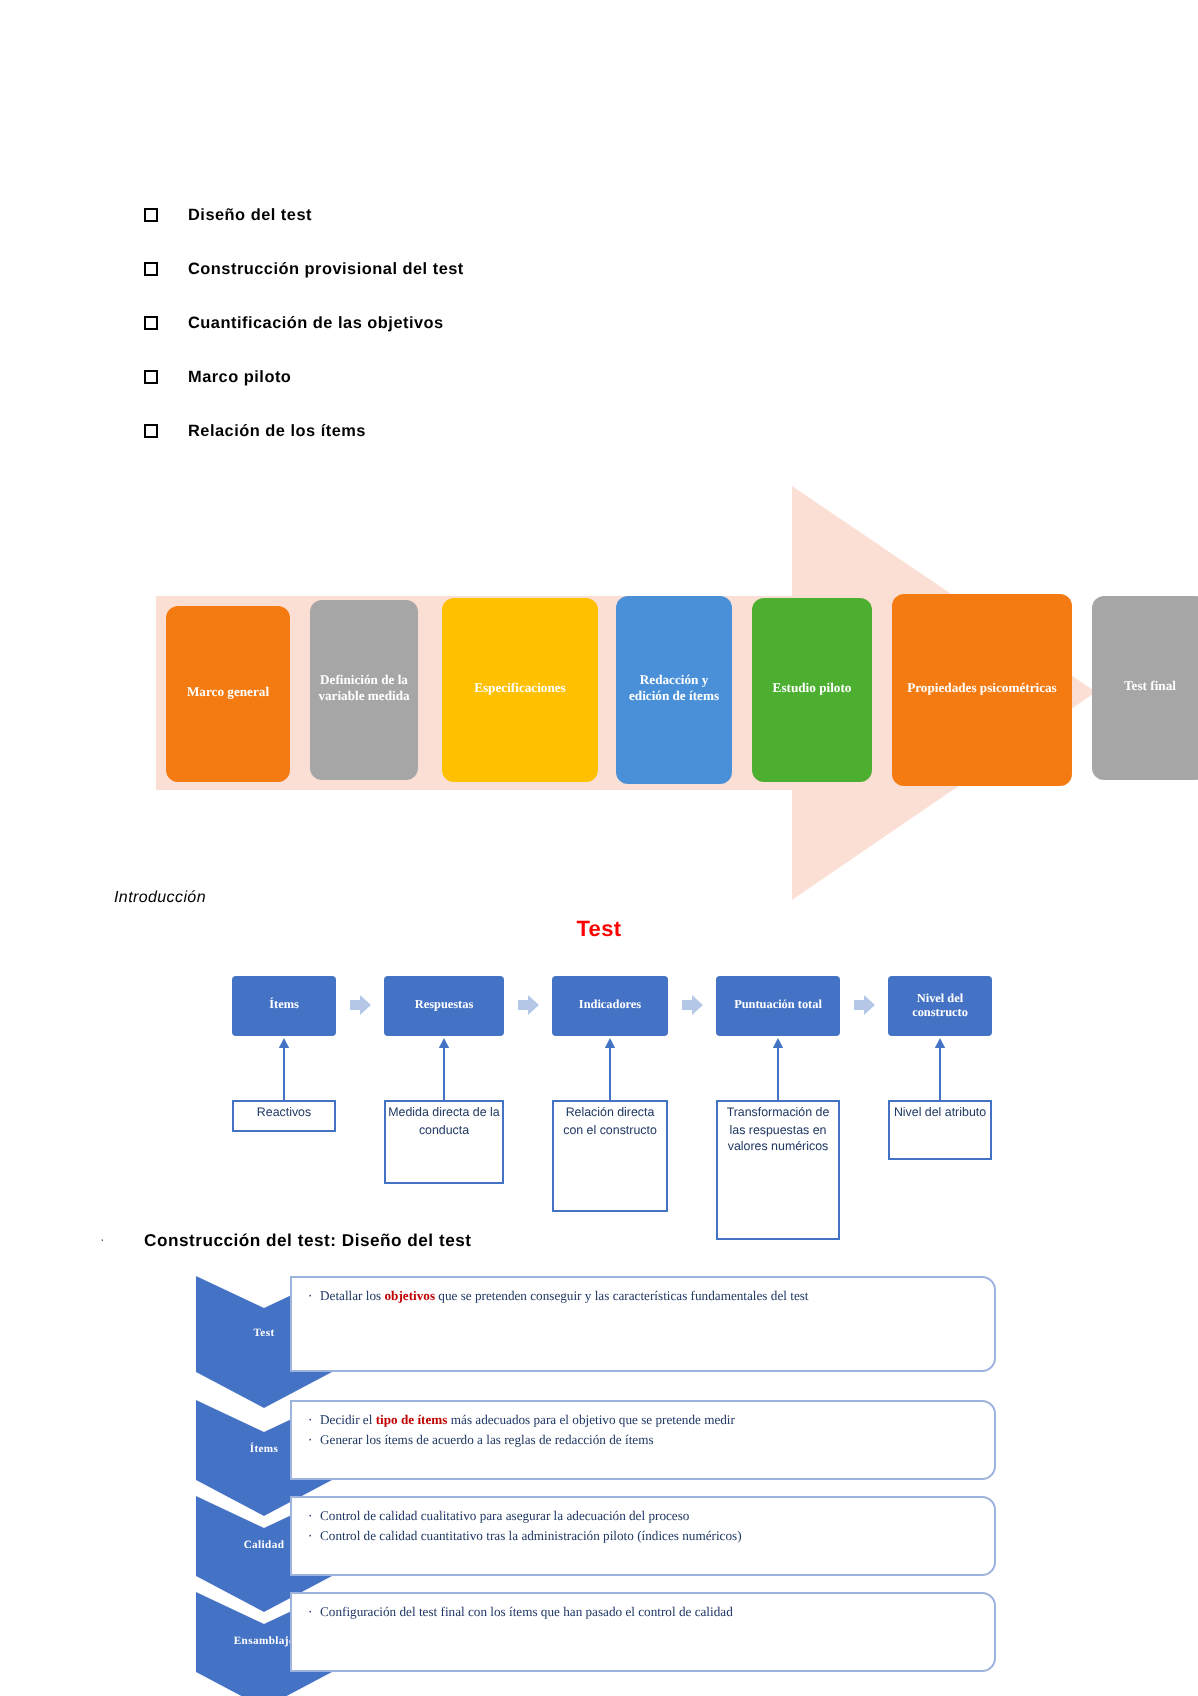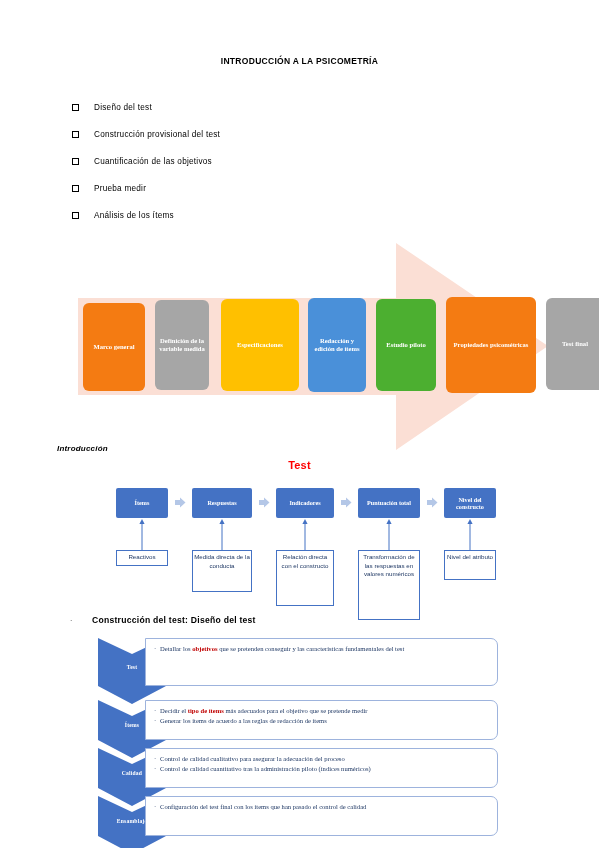--- a/index.html
+++ b/index.html
@@ -14,21 +14,21 @@
   .page{position:absolute;left:0;top:0;width:599px;height:848px;}
 
   
   .title{
     position:absolute;left:0;top:55px;width:599px;
     text-align:center;font-size:8.5px;font-weight:bold;line-height:12px;
     letter-spacing:.3px;
   }
 
   
-  .bullets{position:absolute;left:72px;top:101px;width:420px;}
+  .bullets{position:absolute;left:72px;top:101px;width:420px;font-weight:bold;}
   .bullet-row{display:flex;align-items:flex-start;height:27px;}
   .bullet-mark{
     width:22px;flex:0 0 22px;font-size:8px;line-height:13px;color:#000;
   }
   .bullet-mark i{
     display:inline-block;width:5px;height:5px;border:1.2px solid #000;
     background:#fff;vertical-align:middle;
   }
   .bullet-text{font-size:8.2px;line-height:13px;letter-spacing:.25px;}
 
@@ -39,21 +39,21 @@
     position:absolute;border-radius:6px;color:#fff;
     display:flex;align-items:center;justify-content:center;text-align:center;
     font-family:"Liberation Serif", serif;
     font-size:6.6px;line-height:8.2px;font-weight:600;padding:2px;
     box-sizing:border-box;
   }
 
   
   .sec-intro{
     position:absolute;left:57px;top:444px;
-    font-size:8px;font-style:italic;font-weight:bold;letter-spacing:.2px;
+    font-size:8px;font-style:italic;font-weight:normal;letter-spacing:.2px;
   }
   .test-label{
     position:absolute;left:0;top:459px;width:599px;text-align:center;
     color:#FF0000;font-size:11px;font-weight:bold;letter-spacing:.2px;
   }
   .flow{position:absolute;left:110px;top:486px;width:380px;height:130px;}
   .fbox{
     position:absolute;background:#4472C4;border-radius:2px;color:#fff;
     display:flex;align-items:center;justify-content:center;text-align:center;
     font-family:"Liberation Serif", serif;font-size:6.2px;line-height:7.4px;
@@ -61,21 +61,21 @@
   }
   .fsep{position:absolute;color:#B4C7E7;font-size:10px;line-height:10px;}
   .wbox{
     position:absolute;background:#fff;border:0.8px solid #4472C4;
     color:#1F3864;display:flex;align-items:flex-start;justify-content:center;
     text-align:center;font-size:6.2px;line-height:8.6px;padding:2px 1px;
     box-sizing:border-box;
   }
 
   
-  .sec-constr{position:absolute;left:70px;top:615px;display:flex;align-items:center;}
+  .sec-constr{position:absolute;left:50px;top:615px;display:flex;align-items:center;}
   .sec-constr .mk{font-size:7px;color:#555;width:22px;}
   .sec-constr .tx{font-size:8.6px;font-weight:bold;letter-spacing:.25px;}
 
   .chev-wrap{position:absolute;left:98px;top:638px;width:400px;height:200px;}
   .chev-row{position:absolute;left:0;width:400px;}
   .chev{position:absolute;left:0;top:0;width:68px;}
   .chev svg{display:block;}
   .chev-label{
     position:absolute;left:0;width:68px;text-align:center;color:#fff;
     font-family:"Liberation Serif", serif;font-size:5.6px;font-weight:600;
@@ -93,43 +93,42 @@
   }
   .cline .dot{width:6px;flex:0 0 6px;}
   .cline b{color:#C00000;}
 </style>
 </head>
 <body>
 
 <div class="page">
 
   <div class="title">
-    <div>INTRODUCCIÓN A LA PSICOMETRÍA</div>
   </div>
 
   <div class="bullets" id="outline-list">
       <div class="bullet-row">
         <span class="bullet-mark"><i></i></span>
         <span class="bullet-text">Diseño del test</span>
       </div>
       <div class="bullet-row">
         <span class="bullet-mark"><i></i></span>
         <span class="bullet-text">Construcción provisional del test</span>
       </div>
       <div class="bullet-row">
         <span class="bullet-mark"><i></i></span>
         <span class="bullet-text">Cuantificación de las objetivos</span>
       </div>
       <div class="bullet-row">
         <span class="bullet-mark"><i></i></span>
-        <span class="bullet-text">Prueba medir</span>
-      </div>
-      <div class="bullet-row">
-        <span class="bullet-mark"><i></i></span>
-        <span class="bullet-text">Análisis de los ítems</span>
+        <span class="bullet-text">Marco piloto</span>
+      </div>
+      <div class="bullet-row">
+        <span class="bullet-mark"><i></i></span>
+        <span class="bullet-text">Relación de los ítems</span>
       </div>
     </div>
 
   <div class="proc" id="proc-diagram">
     <svg width="470" height="207">
       <polygon id="bigArrow" points="0,55 318,55 318,0 470,103 318,207 318,152 0,152" fill="#FBDFD5"></polygon>
     </svg>
   <div class="pbox" style="left: 5px; top: 60px; width: 62px; height: 88px; background: rgb(244, 123, 18);">
         <span>Marco general</span>
       </div>

